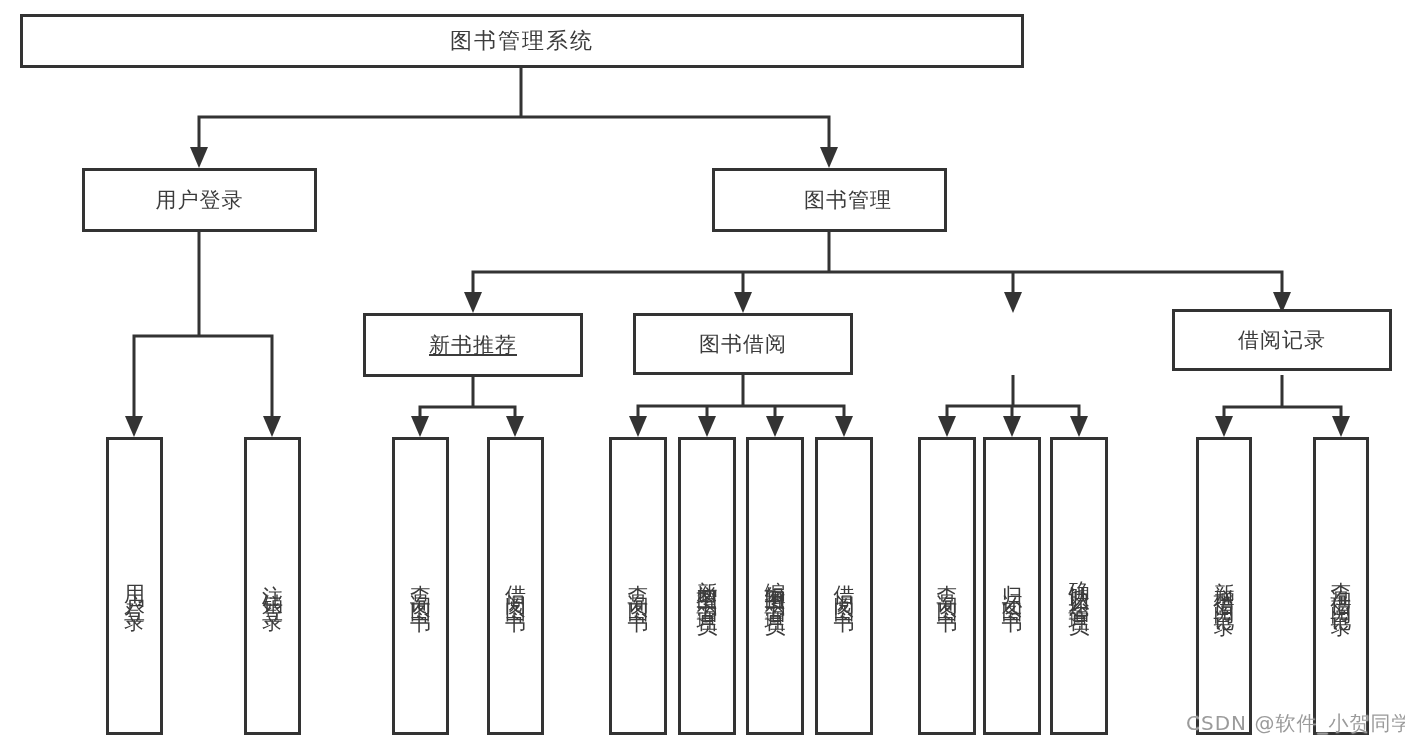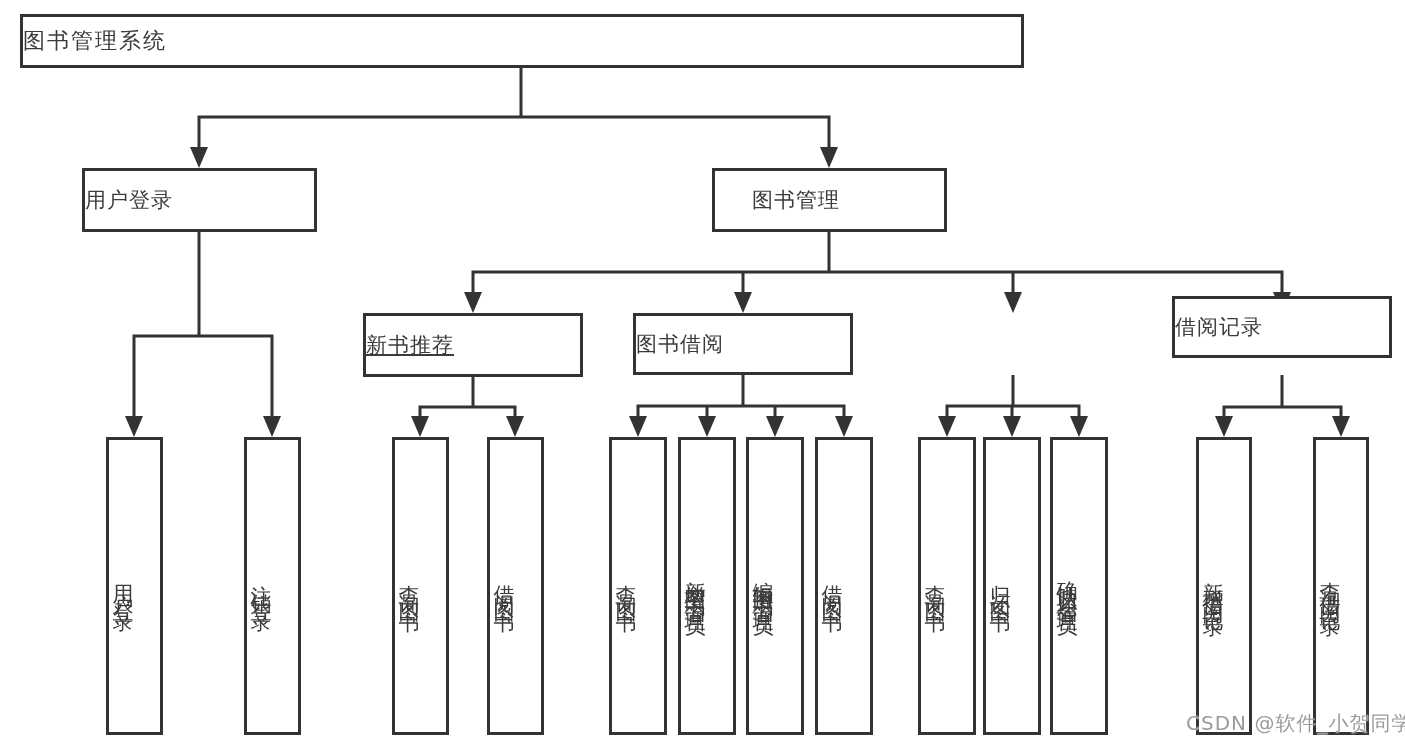--- a/index.html
+++ b/index.html
@@ -9,21 +9,21 @@
     background:#ffffff;
     font-family:"DejaVu Sans","Liberation Sans",sans-serif;
     overflow:hidden;
   }
   .connectors{position:absolute;left:0;top:0;width:1405px;height:747px;}
   .box{
     position:absolute;
     box-sizing:border-box;
     border:3px solid #333333;
     background:#ffffff;
-    display:flex;align-items:center;justify-content:flex-start;
+    display:flex;align-items:center;justify-content:center;
     color:#3b3b3b;
   }
   .hlabel{font-size:21px;letter-spacing:1px;white-space:nowrap;}
   .root-label{font-size:22px;letter-spacing:2px;}
   .vlabel{
     writing-mode:vertical-rl;
     text-orientation:mixed;
     font-size:21px;
     letter-spacing:9px;
     white-space:nowrap;
@@ -117,21 +117,21 @@
   <div class="box" style="left:712px;top:168px;width:235px;height:64px;padding-left:37px;">
     <span class="hlabel">图书管理</span>
   </div>
 
   <div class="box" style="left:363px;top:313px;width:220px;height:64px;text-decoration:underline;">
     <span class="hlabel">新书推荐</span>
   </div>
   <div class="box" style="left:633px;top:313px;width:220px;height:62px;">
     <span class="hlabel">图书借阅</span>
   </div>
-  <div class="box" style="left:1172px;top:296px;width:220px;height:62px;">
+  <div class="box" style="left:1172px;top:309px;width:220px;height:62px;">
     <span class="hlabel">借阅记录</span>
   </div>
 
   <div class="box" style="left:106px;top:437px;width:57px;height:298px;">
     <span class="vlabel">用户登录</span>
   </div>
   <div class="box" style="left:244px;top:437px;width:57px;height:298px;">
     <span class="vlabel">注销登录</span>
   </div>
 

